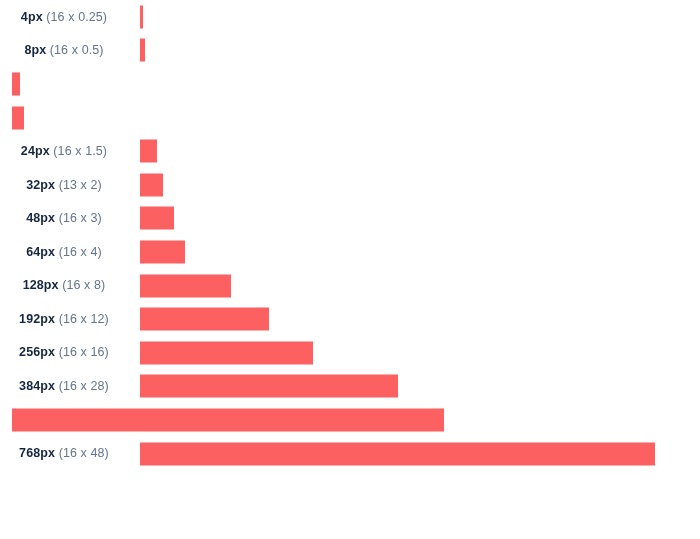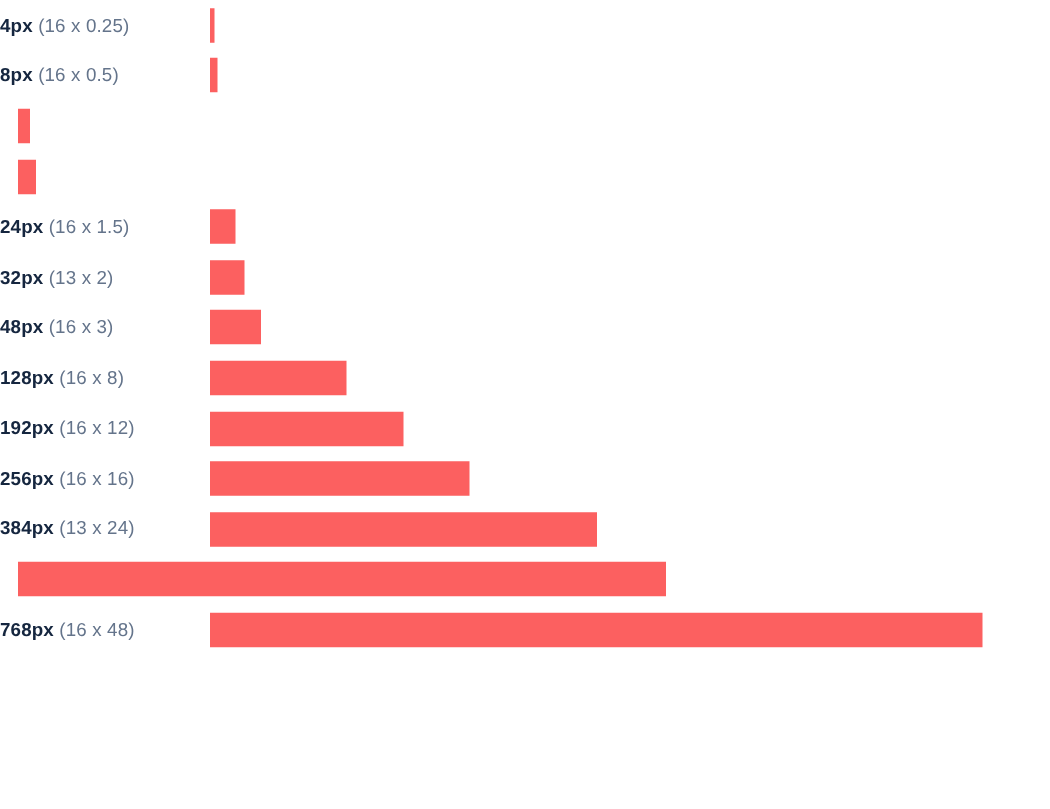--- a/index.html
+++ b/index.html
@@ -39,21 +39,21 @@
     height: 33.6px;
     display: flex;
     flex-direction: row;
     align-items: center;
     box-sizing: border-box;
   }
 
   .row-label {
     width: 128px;
     flex: 0 0 128px;
-    text-align: left;
+    text-align: center;
     padding-right: 0;
     font-size: 12.5px;
     line-height: 1;
     white-space: nowrap;
     letter-spacing: 0.1px;
     color: #64748b;
     box-sizing: border-box;
   }
 
   .row-label .label-size {
@@ -122,39 +122,45 @@
           <div class="bar" style="width: 23px; background: rgb(252, 96, 96);"></div>
         </div>
       </div>
       <div class="scale-row">
         <div class="row-label"><span class="label-size">48px</span> <span class="label-formula">(16 x 3)</span></div>
         <div class="bar-track">
           <div class="bar" style="width: 34px; background: rgb(252, 96, 96);"></div>
         </div>
       </div>
       <div class="scale-row">
+        <div class="row-label"><span class="label-size">64px</span> <span class="label-formula">(16 x 4)</span></div>
+        <div class="bar-track">
+          <div class="bar" style="width: 45px; background: rgb(252, 96, 96);"></div>
+        </div>
+      </div>
+      <div class="scale-row">
         <div class="row-label"><span class="label-size">128px</span> <span class="label-formula">(16 x 8)</span></div>
         <div class="bar-track">
           <div class="bar" style="width: 91px; background: rgb(252, 96, 96);"></div>
         </div>
       </div>
       <div class="scale-row">
         <div class="row-label"><span class="label-size">192px</span> <span class="label-formula">(16 x 12)</span></div>
         <div class="bar-track">
           <div class="bar" style="width: 129px; background: rgb(252, 96, 96);"></div>
         </div>
       </div>
       <div class="scale-row">
         <div class="row-label"><span class="label-size">256px</span> <span class="label-formula">(16 x 16)</span></div>
         <div class="bar-track">
           <div class="bar" style="width: 173px; background: rgb(252, 96, 96);"></div>
         </div>
       </div>
       <div class="scale-row">
-        <div class="row-label"><span class="label-size">384px</span> <span class="label-formula">(13 x 24)</span></div>
+        <div class="row-label"><span class="label-size">384px</span> <span class="label-formula">(16 x 28)</span></div>
         <div class="bar-track">
           <div class="bar" style="width: 258px; background: rgb(252, 96, 96);"></div>
         </div>
       </div>
       <div class="scale-row">
         <div class="bar-track">
           <div class="bar" style="width: 432px; background: rgb(252, 96, 96);"></div>
         </div>
       </div>
       <div class="scale-row">

